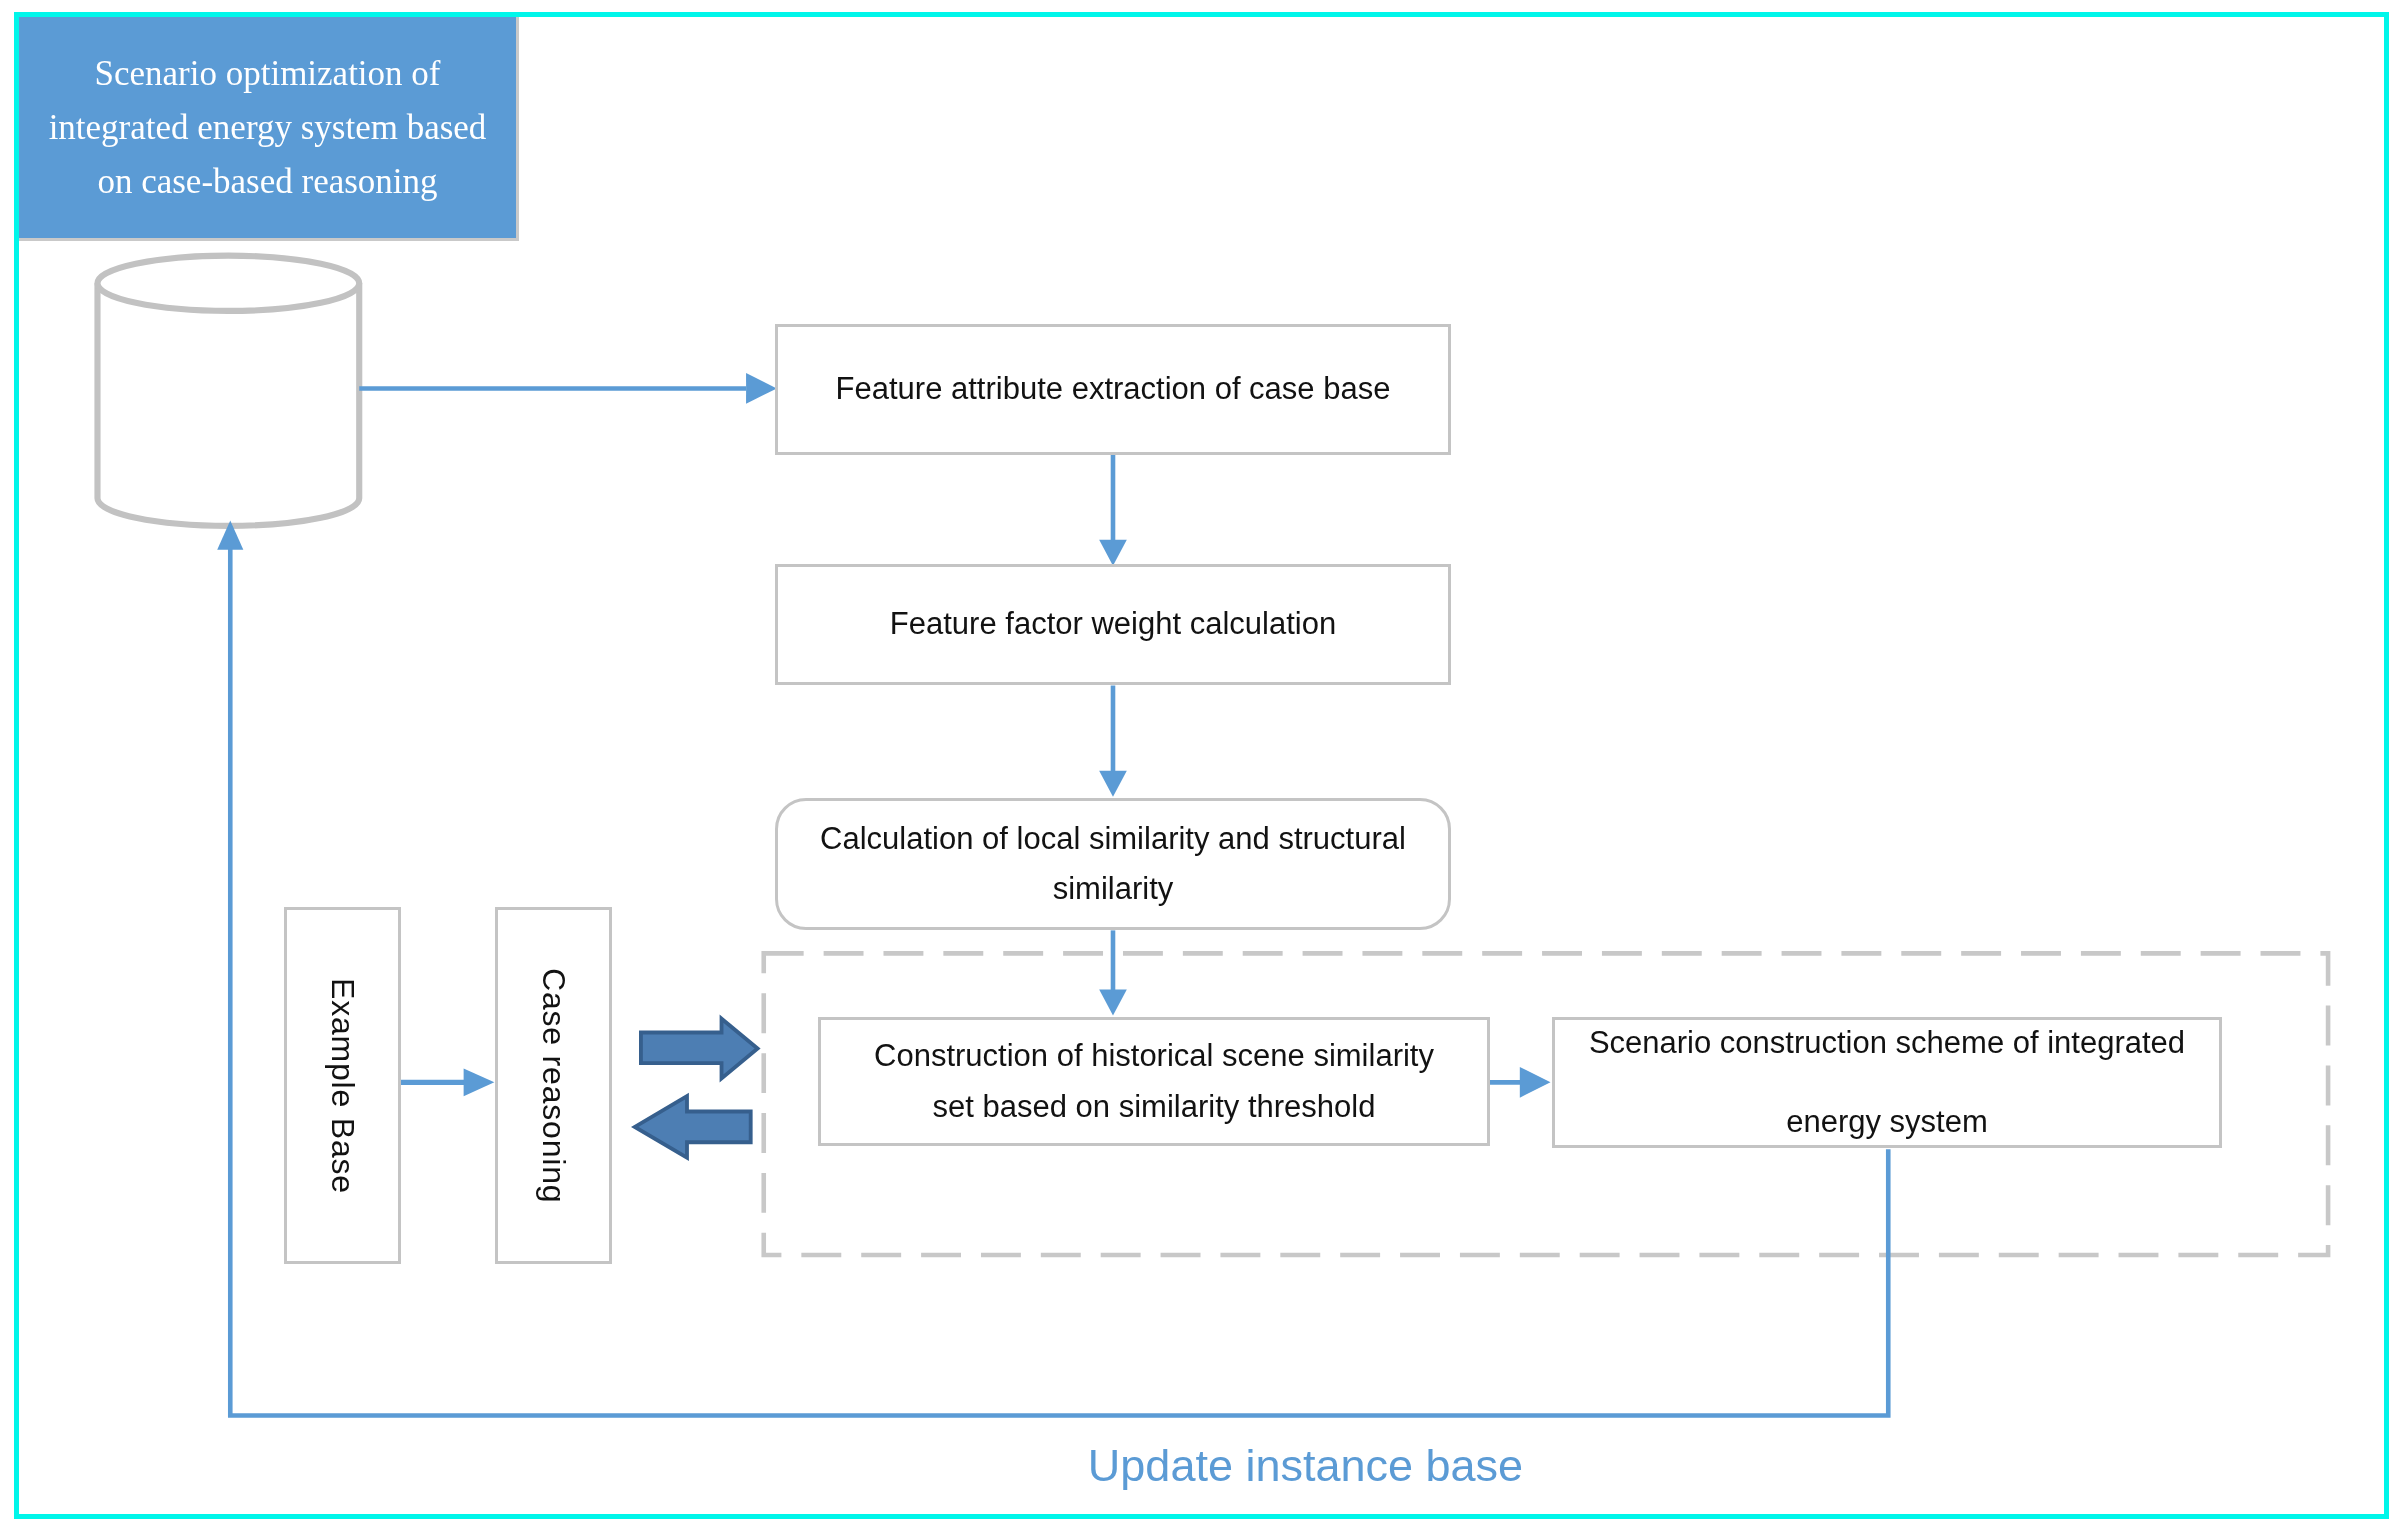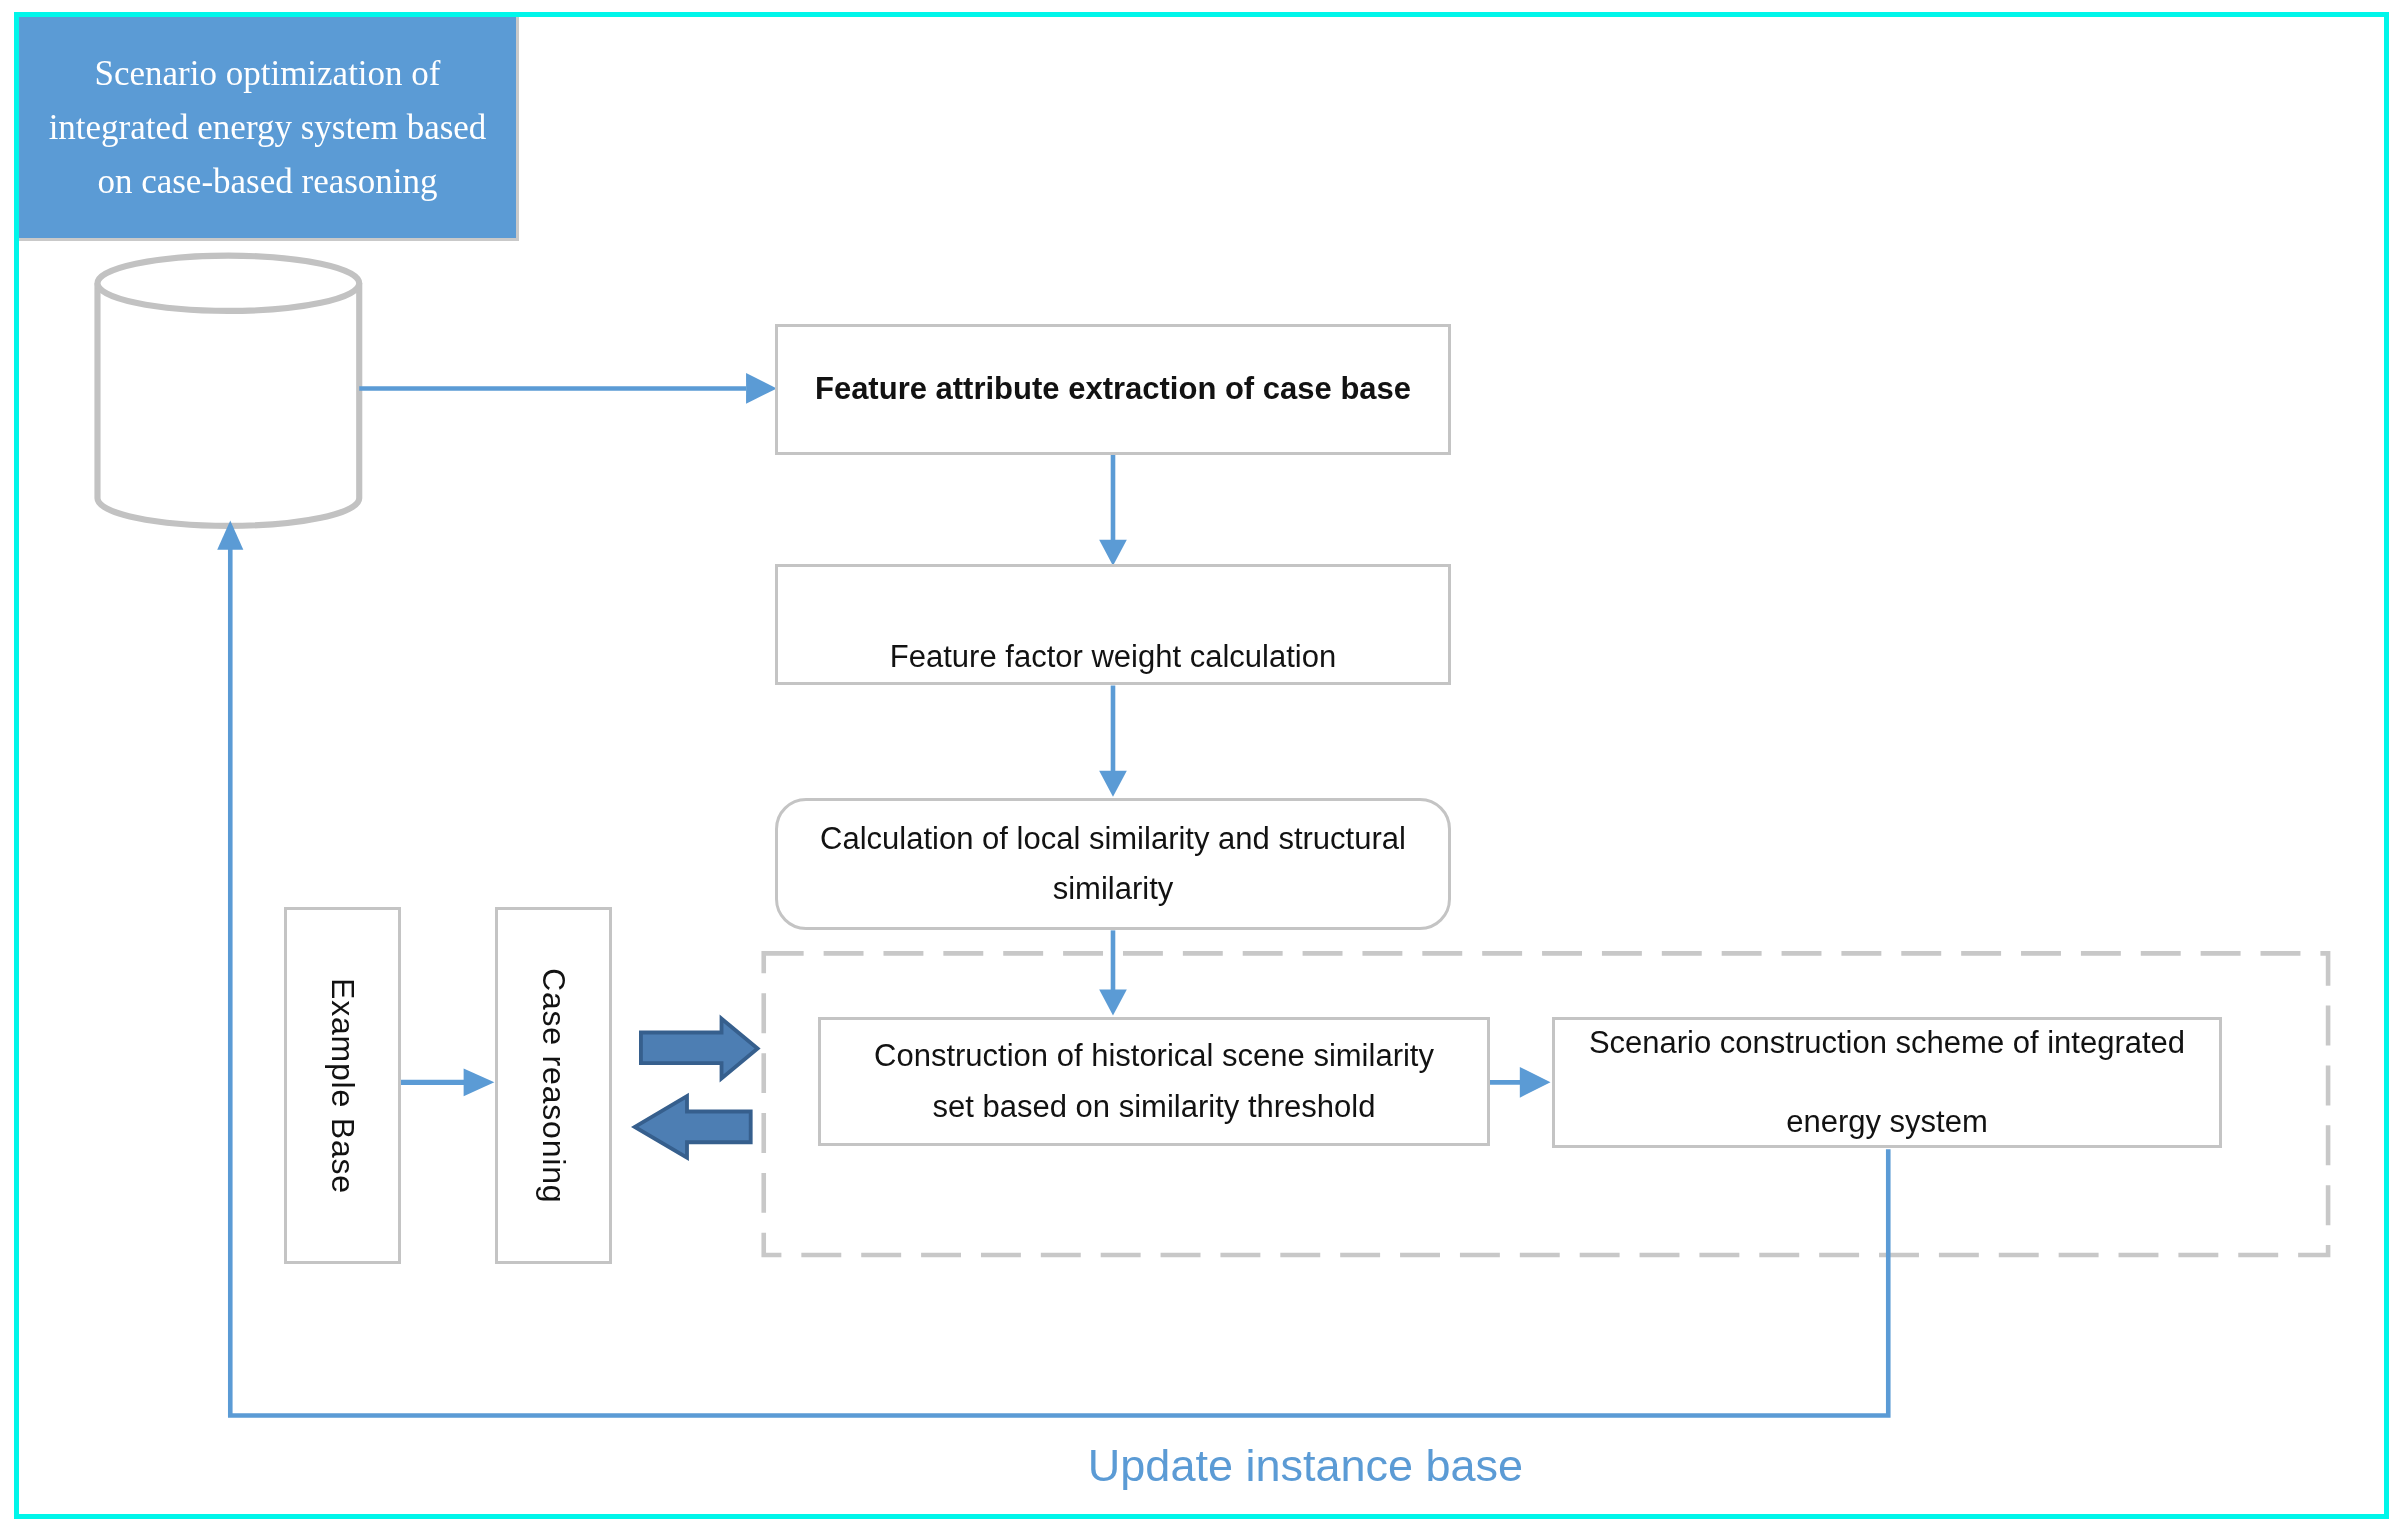--- a/index.html
+++ b/index.html
@@ -11,22 +11,22 @@
     position:absolute; left:14px; top:11.5px; width:2375px; height:1507px;
     border:5.4px solid #00f6ea; box-sizing:border-box; pointer-events:none;
   }
   #diagram-svg { position:absolute; left:0; top:0; }
 
   .box {
     position:absolute; background:#ffffff; border:3.1px solid #c4c4c4; box-sizing:border-box;
     display:flex; flex-direction:column; justify-content:center; align-items:center;
     font-size:31px; color:#121212; text-align:center; line-height:1.62;
   }
-  #box-feature-extraction { left:775px; top:324px;  width:676px; height:131px;font-weight:bold; }
-  #box-weight-calc        { left:775px; top:564px;  width:676px; height:121px;justify-content:flex-end; }
+  #box-feature-extraction { left:775px; top:324px;  width:676px; height:131px; }
+  #box-weight-calc        { left:775px; top:564px;  width:676px; height:121px; }
   #box-similarity-calc    { left:775px; top:798px; width:676px; height:132px;border-radius:31px; }
   #box-scene-set          { left:779px; top:1017px; width:672px; height:129px;margin-left:39px; }
   #box-scenario-scheme    { left:1552px; top:1017px; width:670px; height:131px;gap:29px; }
 
   .vbox {
     position:absolute; background:#ffffff; border:3.1px solid #c4c4c4; box-sizing:border-box;
     display:flex; justify-content:center; align-items:center;
   }
   #box-example-base  { left:284px; top:907px; width:117px; height:357px; }
   #box-case-reasoning{ left:495px; top:907px; width:117px; height:357px; }

